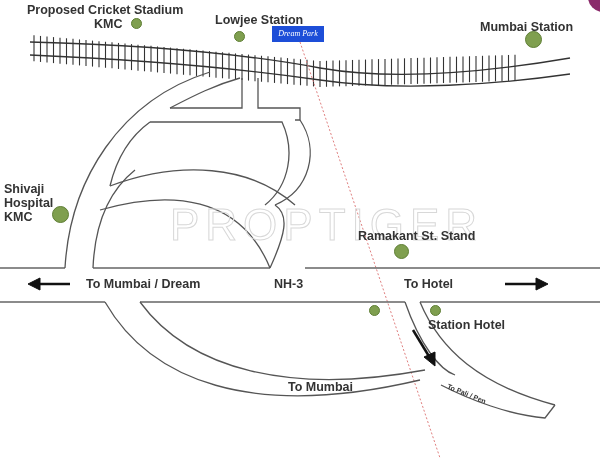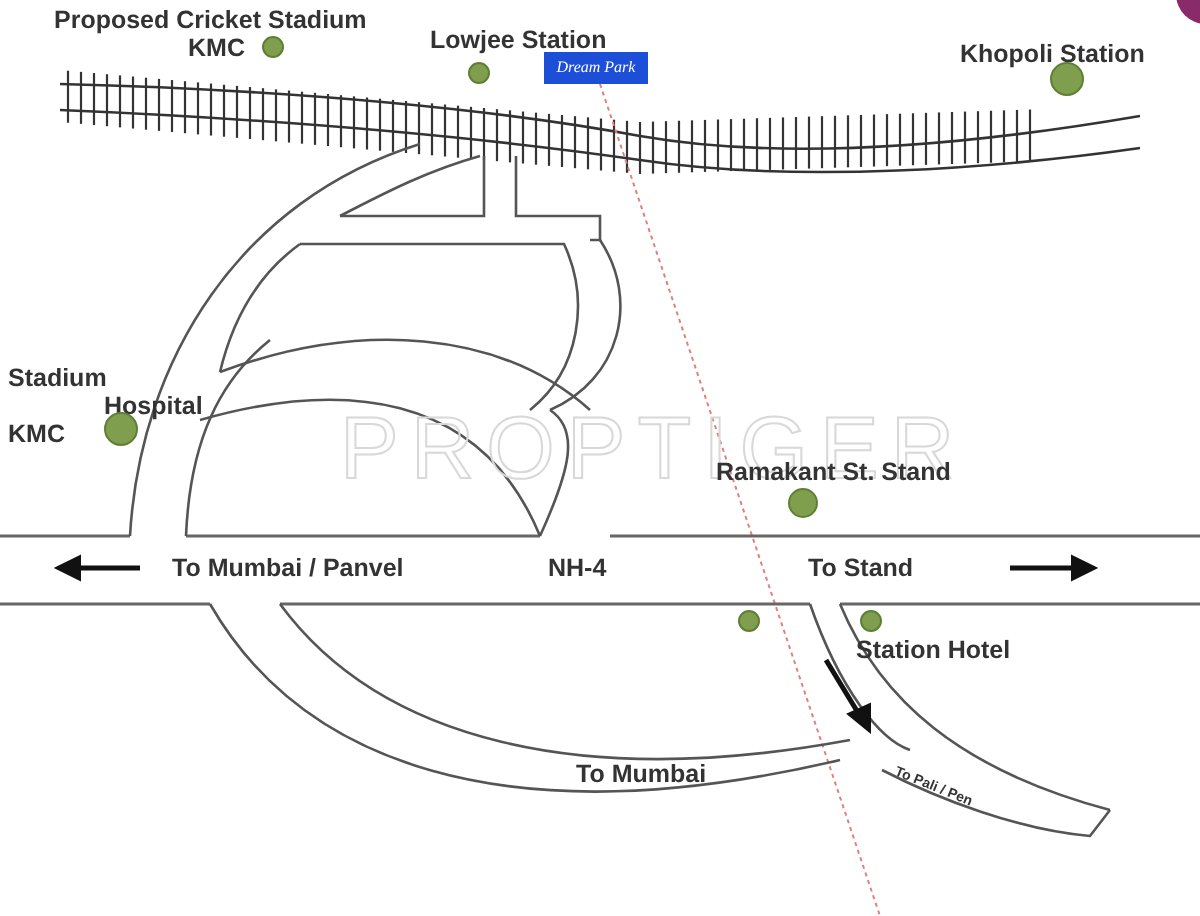--- a/index.html
+++ b/index.html
@@ -153,35 +153,35 @@
 
   <div class="badge">Dream Park</div>
 
   <div class="lbl" style="left:27px;top:3px;">Proposed Cricket Stadium</div>
   <div class="lbl" style="left:94px;top:17px;">KMC</div>
   <div class="dot" style="left:131px;top:18px;width:11px;height:11px;"></div>
 
   <div class="lbl" style="left:173px;top:13px;padding-left:42px;">Lowjee Station</div>
   <div class="dot" style="left:234px;top:31px;width:11px;height:11px;"></div>
 
-  <div class="lbl" style="left:480px;top:20px;">Khopoli Station</div>
+  <div class="lbl" style="left:480px;top:20px;">Mumbai Station</div>
   <div class="dot" style="left:525px;top:31px;width:17px;height:17px;"></div>
 
-  <div class="lbl" style="left:4px;top:182px;">Stadium</div>
-  <div class="lbl" style="left:4px;top:196px;margin-left:48px;">Hospital</div>
+  <div class="lbl" style="left:4px;top:182px;">Shivaji</div>
+  <div class="lbl" style="left:4px;top:196px;">Hospital</div>
   <div class="lbl" style="left:4px;top:210px;">KMC</div>
   <div class="dot" style="left:52px;top:206px;width:17px;height:17px;"></div>
 
   <div class="lbl" style="left:358px;top:229px;">Ramakant St. Stand</div>
   <div class="dot" style="left:394px;top:244px;width:15px;height:15px;"></div>
 
   <div class="dot" style="left:369px;top:305px;width:11px;height:11px;"></div>
 
   <div class="dot" style="left:430px;top:305px;width:11px;height:11px;"></div>
   <div class="lbl" style="left:428px;top:318px;">Station Hotel</div>
 
-  <div class="lbl" style="left:86px;top:277px;">To Mumbai / Panvel</div>
-  <div class="lbl" style="left:274px;top:277px;">NH-4</div>
-  <div class="lbl" style="left:404px;top:277px;">To Stand</div>
+  <div class="lbl" style="left:86px;top:277px;">To Mumbai / Dream</div>
+  <div class="lbl" style="left:274px;top:277px;">NH-3</div>
+  <div class="lbl" style="left:404px;top:277px;">To Hotel</div>
   <div class="lbl" style="left:288px;top:380px;">To Mumbai</div>
   <div class="lbl" style="left:450px;top:380px;font-size:7px;transform:rotate(22deg);transform-origin:left top;">To Pali / Pen</div>
 
 </div>
 
 </body></html>

